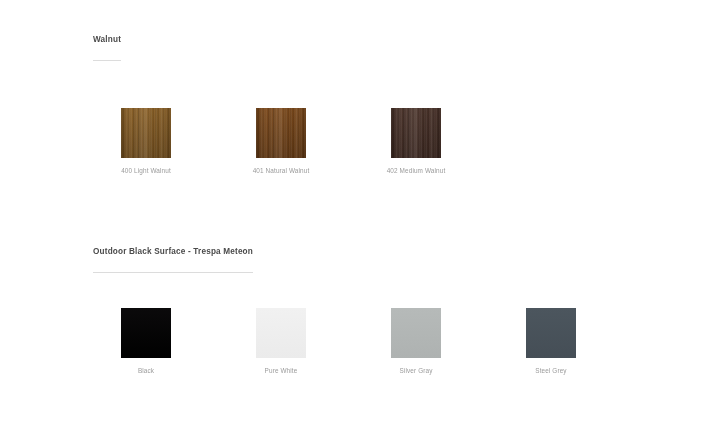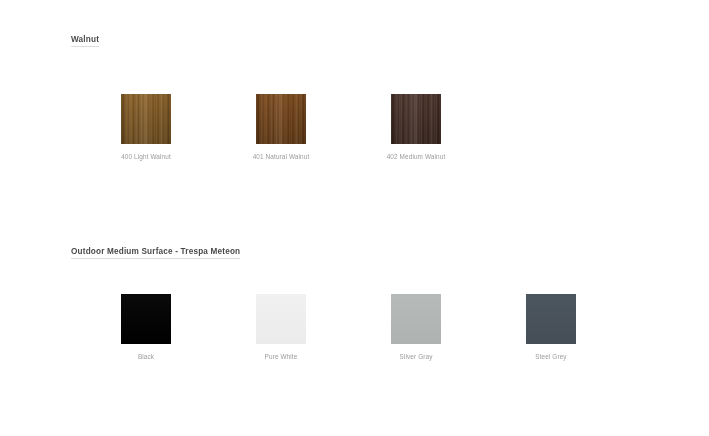--- a/index.html
+++ b/index.html
@@ -26,27 +26,27 @@
   
   .section {
     position: absolute;
     left: 0;
     width: 709px;
   }
   #section-walnut { top: 28px; }
   #section-trespa { top: 240px; }
 
   .section-heading {
-    margin-left: 71px;
+    margin-left: 93px;
     display: inline-block;
     font-size: 8.2px;
     font-weight: 700;
     letter-spacing: 0.18px;
     color: #4a4a4a;
-    padding-bottom: 1px;
+    padding-bottom: 15px;
     border-bottom: 1px solid #dcdcdc;
     white-space: nowrap;
     line-height: 10px;
   }
 
   
   .swatch-row {
     position: relative;
     margin-top: 0;
     height: 100px;
@@ -142,21 +142,21 @@
           <div class="swatch-chip" style="width: 50px; height: 50px; background: linear-gradient(rgb(74, 51, 42) 0%, rgb(56, 37, 30) 100%);">
             <span class="grain"></span>
             <span class="grain-shade"></span>
           </div>
           <span class="swatch-label">402 Medium Walnut</span>
         </div>
       </div>
   </div>
 
   <div class="section" id="section-trespa">
-    <div class="section-heading">Outdoor Medium Surface - Trespa Meteon</div>
+    <div class="section-heading">Outdoor Black Surface - Trespa Meteon</div>
     <div class="swatch-row" id="row-trespa">
         <div class="swatch" style="left: 121px; top: 35px;">
           <div class="swatch-chip" style="width: 50px; height: 50px; background: linear-gradient(rgb(11, 10, 11) 0%, rgb(0, 0, 0) 100%);"></div>
           <span class="swatch-label">Black</span>
         </div>
         <div class="swatch" style="left: 256px; top: 35px;">
           <div class="swatch-chip" style="width: 50px; height: 50px; background: linear-gradient(rgb(241, 241, 241) 0%, rgb(235, 235, 235) 100%);"></div>
           <span class="swatch-label">Pure White</span>
         </div>
         <div class="swatch" style="left: 391px; top: 35px;">

